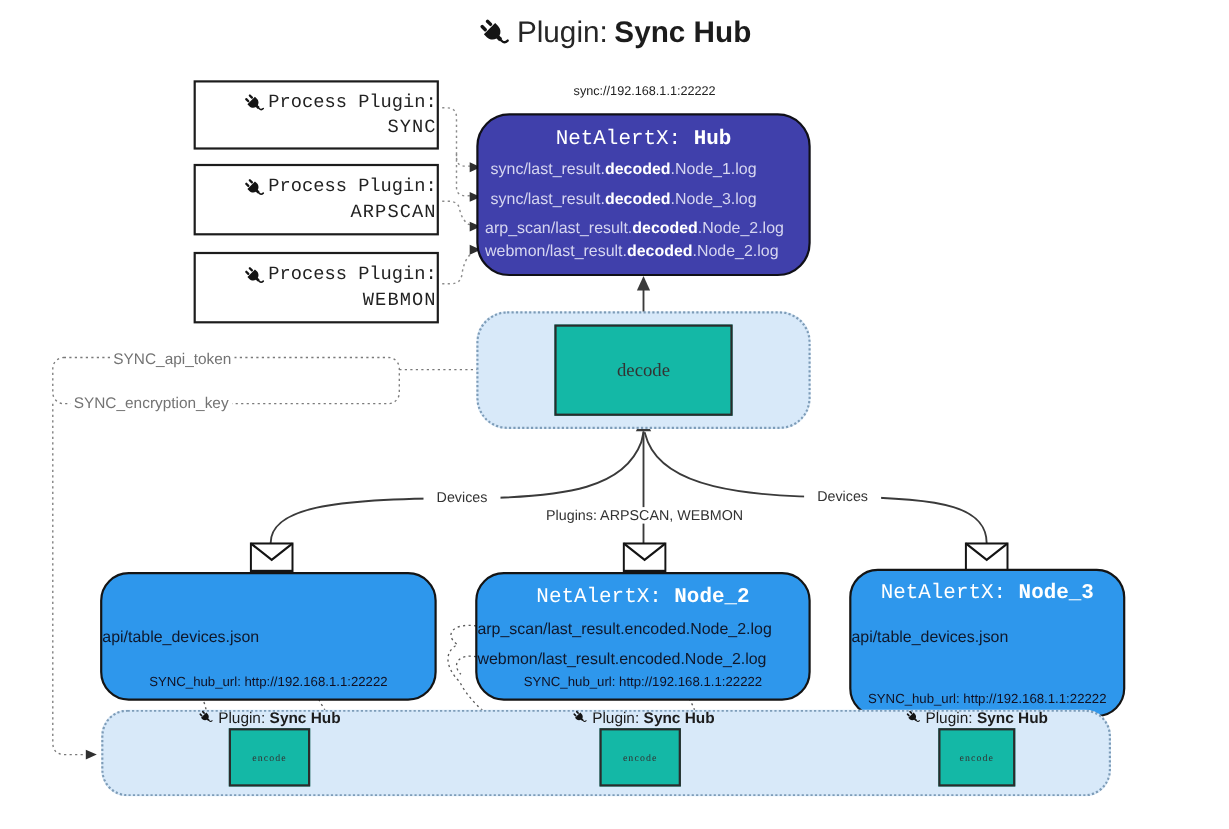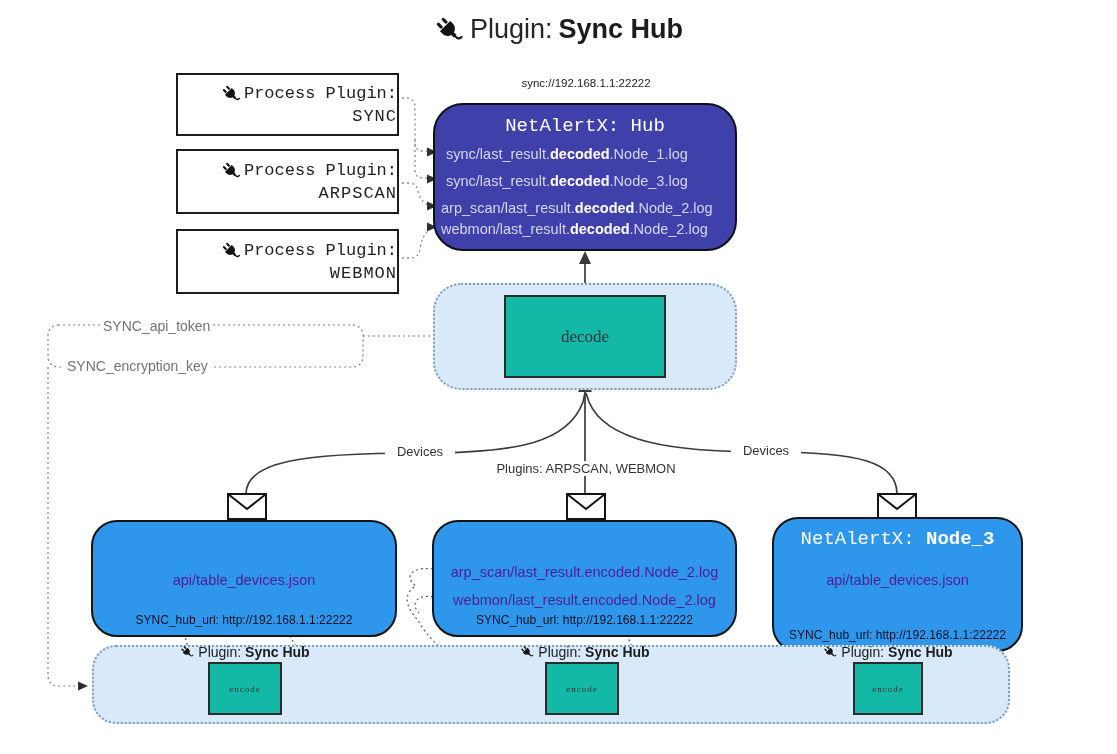--- a/index.html
+++ b/index.html
@@ -17,21 +17,21 @@
         display:flex;flex-direction:column;justify-content:center;align-items:flex-end;
         font-family:"Liberation Mono","DejaVu Sans Mono",monospace;font-size:17px;color:#222;}
   .pbox .row1{display:flex;align-items:center;gap:3px;}
   .pbox .row2{margin-top:3px;letter-spacing:1px;}
   
   .hub-url{left:466px;top:77px;width:240px;text-align:center;font-size:11.5px;color:#222;}
   .hub{left:433px;top:103px;width:304px;height:148px;background:#4040ab;border:2px solid #101018;
        border-radius:30px;box-sizing:border-box;}
   .hub-title{position:absolute;left:0;top:10px;width:100%;text-align:center;color:#fff;
        font-family:"Liberation Mono","DejaVu Sans Mono",monospace;font-size:19px;}
-  .hub-title b{font-weight:normal;margin-top:32px;}
+  .hub-title b{font-weight:bold;margin-top:32px;}
   .hub-line{position:absolute;left:11px;width:290px;height:22px;color:#d6d6f0;font-size:14.5px;
        white-space:nowrap;}
   .hub-line b{color:#ffffff;font-weight:bold;}
   
   .panel{background:#d8e9f9;border:2px dotted #7d9cb8;border-radius:28px;box-sizing:border-box;}
   .decode-panel{left:433px;top:283px;width:304px;height:107px;}
   .iobox{background:#14b8a6;border:2px solid #2b2b2b;box-sizing:border-box;display:flex;
          align-items:center;justify-content:center;
          font-family:Liberation Serif, serif;color:#333;}
   .decode-box{left:504px;top:295px;width:162px;height:83px;font-size:17px;}
@@ -45,21 +45,21 @@
   .devices-right{left:731px;top:443px;width:70px;}
   .plugins-center{left:496px;top:461px;width:180px;}
   
   .node{background:#2e97ec;border:2.5px solid #141414;border-radius:26px;box-sizing:border-box;}
   .node1{left:91px;top:520px;width:306px;height:117px;}
   .node2{left:432px;top:520px;width:305px;height:117px;}
   .node3{left:772px;top:517px;width:251px;height:135px;}
   .node-title{position:absolute;left:0;top:9px;width:100%;text-align:center;color:#fff;
        font-family:"Liberation Mono","DejaVu Sans Mono",monospace;font-size:19px;white-space:nowrap;}
   .node-title b{font-weight:bold;}
-  .node-file{position:absolute;left:0;width:100%;text-align:center;color:#4c1d95;font-size:14.5px;
+  .node-file{position:absolute;left:0;width:100%;color:#0f172a;font-size:14.5px;
        white-space:nowrap;}
   .node-url{position:absolute;left:0;bottom:8px;width:100%;text-align:center;color:#101022;
        font-size:12px;white-space:nowrap;}
   
   .envelope{width:40px;height:27px;}
   .env1{left:227px;top:493px;} .env2{left:566px;top:493px;} .env3{left:877px;top:493px;}
   
   .encode-bar{left:92px;top:645px;width:918px;height:79px;border-radius:24px;}
   .enc-label{display:flex;justify-content:center;align-items:center;gap:4px;font-size:14px;
        color:#1c1c1c;white-space:nowrap;}
@@ -219,20 +219,23 @@
   <svg class="abs envelope env3" viewBox="0 0 40 27">
     <rect x="1" y="1" width="38" height="25" fill="#fff" stroke="#141414" stroke-width="2"></rect>
     <path d="M1,1 L20,16 L39,1" fill="none" stroke="#141414" stroke-width="2"></path>
   </svg>
 
   <div class="abs node node1">
     <div class="node-file" style="top:50px;">api/table_devices.json</div>
     <div class="node-url">SYNC_hub_url: http://192.168.1.1:22222</div>
   </div>
   <div class="abs node node2">
+    <div class="node-title">
+      <span>NetAlertX: </span><b>Node_2</b>
+    </div>
     <div class="node-file" style="top:42px;">arp_scan/last_result.encoded.Node_2.log</div>
     <div class="node-file" style="top:70px;">webmon/last_result.encoded.Node_2.log</div>
     <div class="node-url">SYNC_hub_url: http://192.168.1.1:22222</div>
   </div>
   <div class="abs node node3">
     <div class="node-title">
       <span>NetAlertX: </span><b>Node_3</b>
     </div>
     <div class="node-file" style="top:53px;">api/table_devices.json</div>
     <div class="node-url">SYNC_hub_url: http://192.168.1.1:22222</div>

